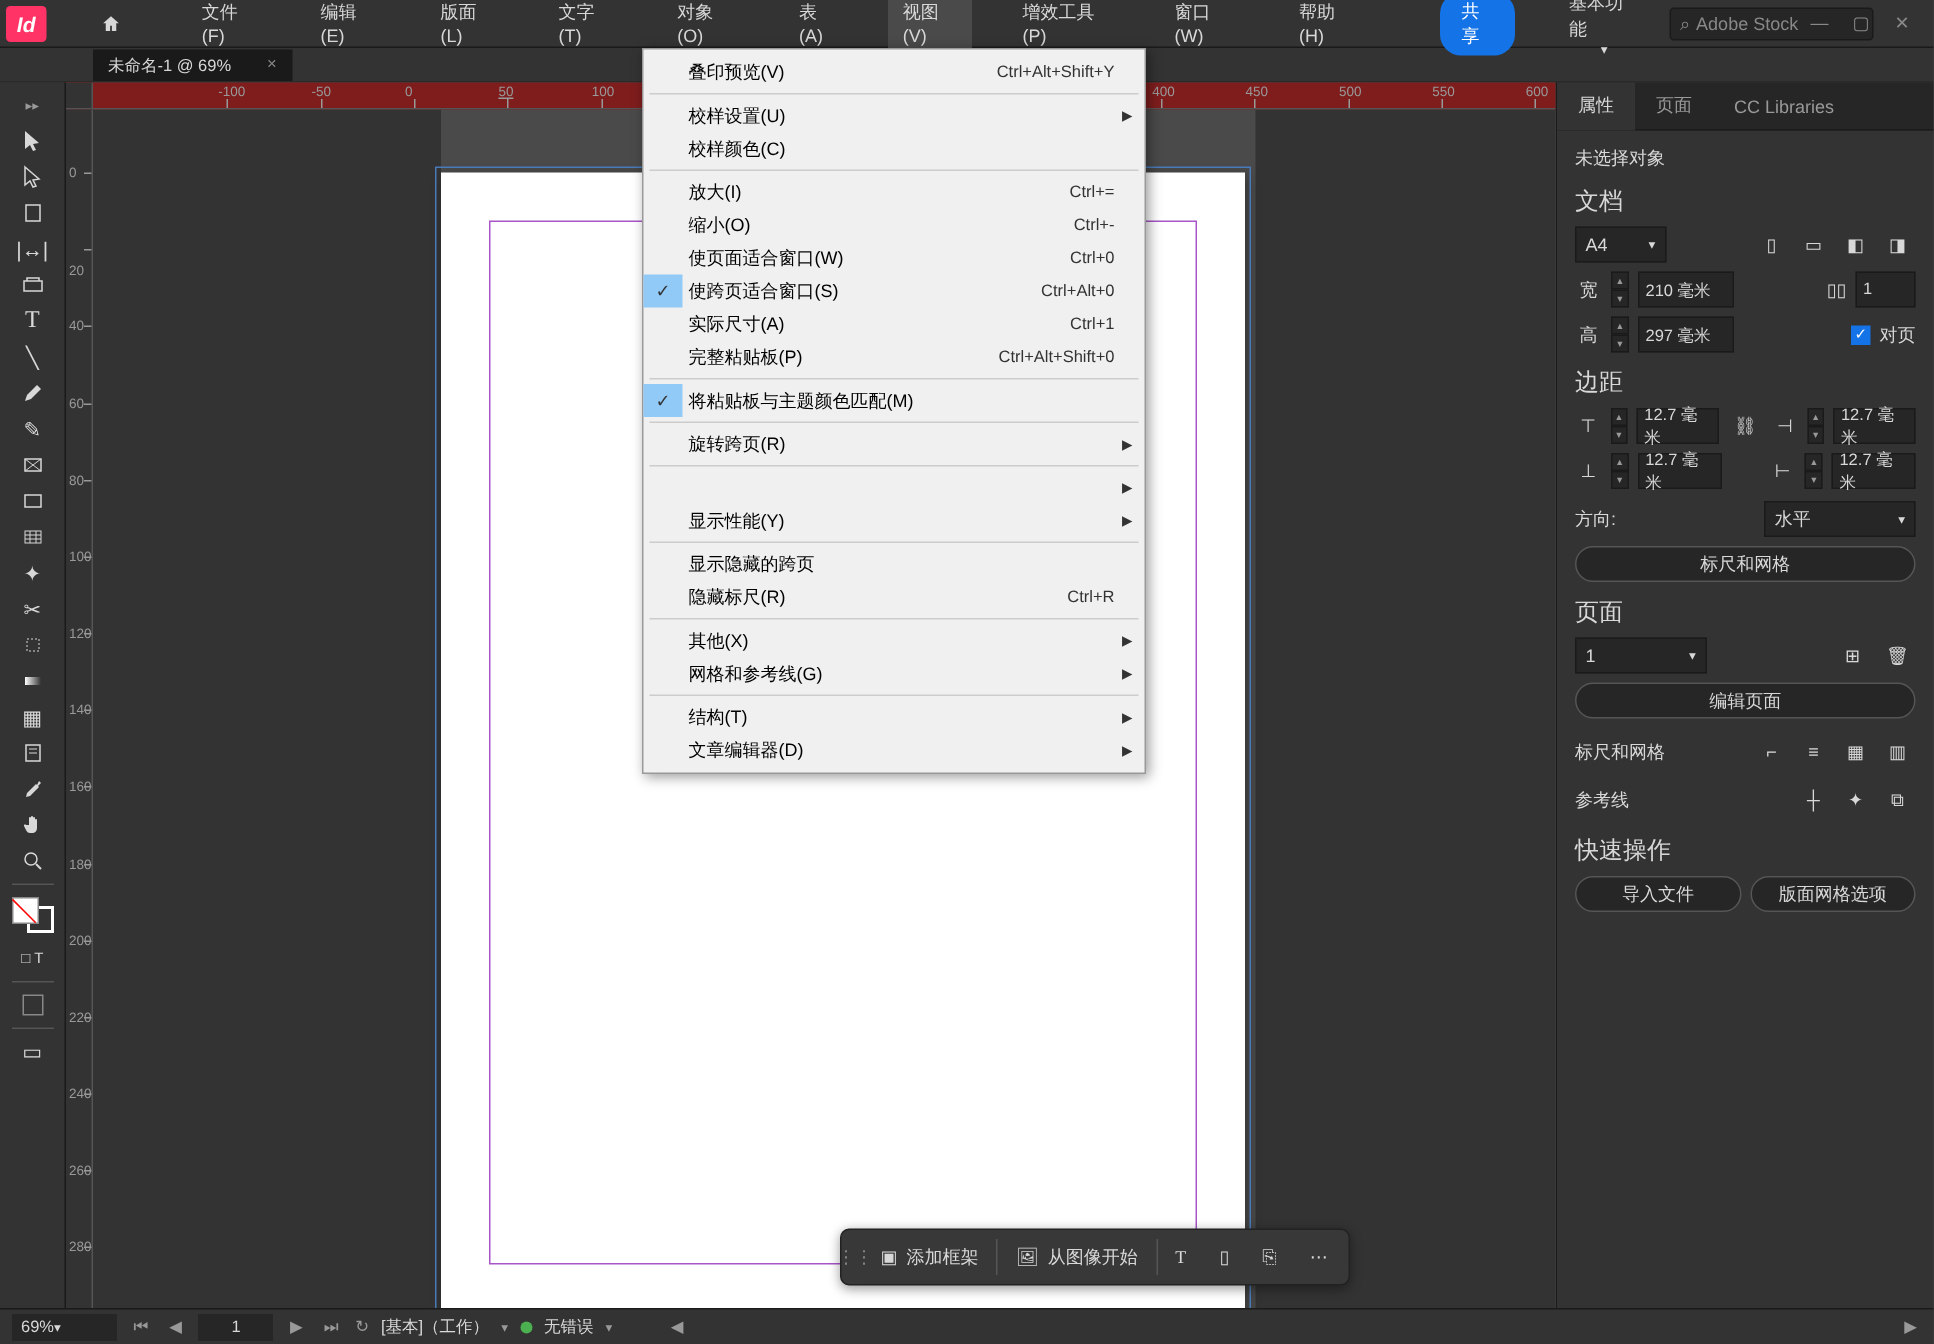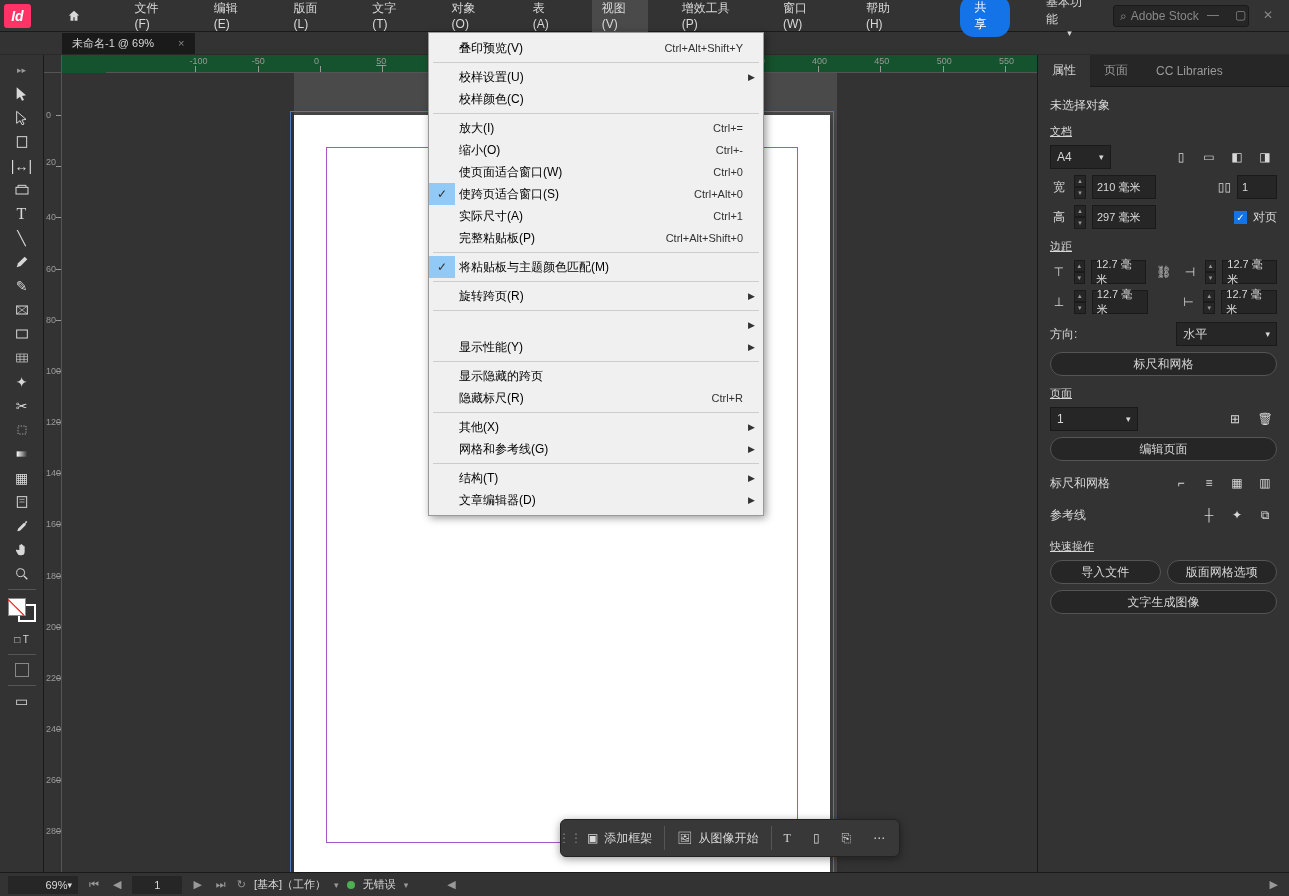--- a/index.html
+++ b/index.html
@@ -28,21 +28,21 @@
 .tool svg { width: 16px; height: 16px; fill: #d8d8d8; }
 .tool-sep { width: 28px; height: 1px; background: #555; margin: 2px 0; }
 .fill-stroke { width: 28px; height: 24px; position: relative; margin: 4px 0; }
 .fill-sw { position: absolute; width: 18px; height: 18px; border: 1px solid #888; }
 .fill-front { top: 0; left: 0; background: white; z-index: 2; }
 .fill-diag { position: absolute; width: 140%; height: 1px; background: red; transform: rotate(45deg); top: 50%; left: -20%; }
 .fill-back { bottom: 0; right: 0; background: #333; border: 2px solid white; z-index: 1; }
 
 
 .canvas-area { flex: 1; display: flex; flex-direction: column; background: #4a4a4a; position: relative; }
-.ruler-h { height: 18px; background: #14532d; display: flex; position: relative; overflow: hidden; font-size: 9px; color: #999; gap: 44px; }
+.ruler-h { height: 18px; background: #7f1d1d; display: flex; position: relative; overflow: hidden; font-size: 9px; color: #999; }
 .ruler-h-corner { width: 18px; height: 18px; background: #333333; border-right: 1px solid #555; border-bottom: 1px solid #555; }
 .ruler-h-scale { flex: 1; position: relative; border-bottom: 1px solid #555; }
 .ruler-tick { position: absolute; bottom: 0; width: 1px; height: 6px; background: #999; }
 .ruler-label { position: absolute; bottom: 6px; font-size: 9px; color: #999; }
 .canvas-body { flex: 1; display: flex; overflow: hidden; }
 .ruler-v { width: 18px; background: #333333; border-right: 1px solid #555; position: relative; overflow: hidden; font-size: 9px; color: #999; }
 .ruler-v-tick { position: absolute; left: 12px; height: 1px; width: 6px; background: #999; }
 .ruler-v-label { position: absolute; left: 2px; font-size: 9px; color: #999; writing-mode: horizontal-tb; }
 .viewport { flex: 1; background: #4a4a4a; position: relative; overflow: hidden; }
 .page { position: absolute; background: white; box-shadow: 2px 2px 8px rgba(0,0,0,0.3); }
@@ -64,37 +64,37 @@
 .ctx-btn { padding: 6px 10px; display: flex; align-items: center; gap: 6px; cursor: pointer; color: #d8d8d8; border-radius: 4px; }
 .ctx-sep { width: 1px; height: 24px; background: #555; }
 .ctx-handle { width: 10px; display: flex; align-items: center; justify-content: center; color: #888; cursor: move; }
 
 
 .panels { width: 252px; background: #333333; border-left: 1px solid #1a1a1a; display: flex; flex-direction: column; }
 .panel-tabs { height: 32px; display: flex; align-items: center; border-bottom: 1px solid #1a1a1a; background: #262626; }
 .panel-tab { padding: 8px 14px; cursor: pointer; color: #999; height: 32px; display: flex; align-items: center; }
 .panel-tab.active { background: #333333; color: #d8d8d8; }
 .panel-content { flex: 1; padding: 10px 12px; overflow-y: auto; }
-.panel-sec-title { font-size: 11px; margin: 10px 0 6px 0; text-decoration: underline; }
+.panel-sec-title { font-size: 16px; margin: 10px 0 6px 0; }
 .panel-sel-info { font-size: 12px; color: #d8d8d8; margin-bottom: 6px; }
 .panel-row { display: flex; align-items: center; gap: 6px; margin-bottom: 6px; }
 .panel-select { flex: 1; height: 24px; background: #262626; border: 1px solid #1a1a1a; padding: 0 6px; display: flex; align-items: center; justify-content: space-between; cursor: pointer; }
 .panel-input { width: 64px; height: 24px; background: #262626; border: 1px solid #1a1a1a; padding: 0 4px; display: flex; align-items: center; font-size: 11px; }
 .panel-label-icon { width: 18px; text-align: center; color: #d8d8d8; }
 .panel-icon-btn { width: 24px; height: 24px; background: #262626; border: 1px solid #1a1a1a; display: flex; align-items: center; justify-content: center; cursor: pointer; }
 .panel-icon-btn.flat { background: transparent; border: none; }
 .panel-btn { height: 24px; background: #262626; border: 1px solid #555; padding: 0 12px; display: flex; align-items: center; justify-content: center; cursor: pointer; font-size: 12px; flex: 1; border-radius: 12px; }
 .panel-check { width: 13px; height: 13px; background: #1473e6; display: flex; align-items: center; justify-content: center; color: white; font-size: 10px; }
 .spinner { width: 12px; height: 24px; display: flex; flex-direction: column; }
 .spin-up, .spin-down { flex: 1; background: #262626; border: 1px solid #1a1a1a; font-size: 7px; display: flex; align-items: center; justify-content: center; cursor: pointer; color: #999; }
 .icon-group { display: flex; gap: 4px; }
 
 
 .status-bar { position: absolute; bottom: 0; left: 0; right: 0; height: 24px; background: #333333; border-top: 1px solid #1a1a1a; display: flex; align-items: center; padding: 0 8px; gap: 8px; font-size: 11px; color: #d8d8d8; }
-.status-zoom { width: 70px; height: 18px; background: #262626; display: flex; align-items: center; padding: 0 6px; justify-content: flex-end; }
+.status-zoom { width: 70px; height: 18px; background: #262626; display: flex; align-items: center; padding: 0 6px; justify-content: flex-start; }
 .status-nav-btn { cursor: pointer; padding: 0 3px; color: #999; }
 .status-page { width: 50px; height: 18px; background: #262626; display: flex; align-items: center; justify-content: center; }
 .status-dot { width: 8px; height: 8px; border-radius: 50%; background: #4caf50; }
 .icon14 { width: 14px; height: 14px; fill: #d8d8d8; }
 </style>
 </head>
 <body>
 
 <div class="menu-bar">
   <div class="app-icon">Id</div>
@@ -284,21 +284,21 @@
           <div class="ruler-label" style="left: 892.889px;">550</div>
           <div class="ruler-tick" style="left: 961.152px;"></div>
           <div class="ruler-label" style="left: 955.152px;">600</div>
         </div>
     </div>
     <div class="canvas-body">
       <div class="ruler-v" id="vruler">
           <div class="ruler-v-tick" style="top: 42px;"></div>
           <div class="ruler-v-label" style="top: 37px;">0</div>
           <div class="ruler-v-tick" style="top: 93.1785px;"></div>
-          <div class="ruler-v-label" style="top: 84px;">20</div>
+          <div class="ruler-v-label" style="top: 102px;">20</div>
           <div class="ruler-v-tick" style="top: 144.357px;"></div>
           <div class="ruler-v-label" style="top: 139.357px;">40</div>
           <div class="ruler-v-tick" style="top: 195.535px;"></div>
           <div class="ruler-v-label" style="top: 190.535px;">60</div>
           <div class="ruler-v-tick" style="top: 246.714px;"></div>
           <div class="ruler-v-label" style="top: 241.714px;">80</div>
           <div class="ruler-v-tick" style="top: 297.892px;"></div>
           <div class="ruler-v-label" style="top: 292.892px;">100</div>
           <div class="ruler-v-tick" style="top: 349.071px;"></div>
           <div class="ruler-v-label" style="top: 344.071px;">120</div>
@@ -472,23 +472,20 @@
           <div class="panel-icon-btn flat">✦</div>
           <div class="panel-icon-btn flat">⧉</div>
         </div>
       </div>
 
       <div class="panel-sec-title" style="margin-top:12px">快速操作</div>
       <div class="panel-row">
         <div class="panel-btn">导入文件</div>
         <div class="panel-btn">版面网格选项</div>
       </div>
-      <div class="panel-row">
-        <div class="panel-btn">文字生成图像</div>
-      </div>
     </div>
   </div>
 </div>
 
 <div class="dropdown">
   <div class="dd-item">
       <span class="dd-label">叠印预览(V)</span>
       <span class="dd-shortcut">Ctrl+Alt+Shift+Y</span>
     </div>
   <div class="dd-sep"></div>

